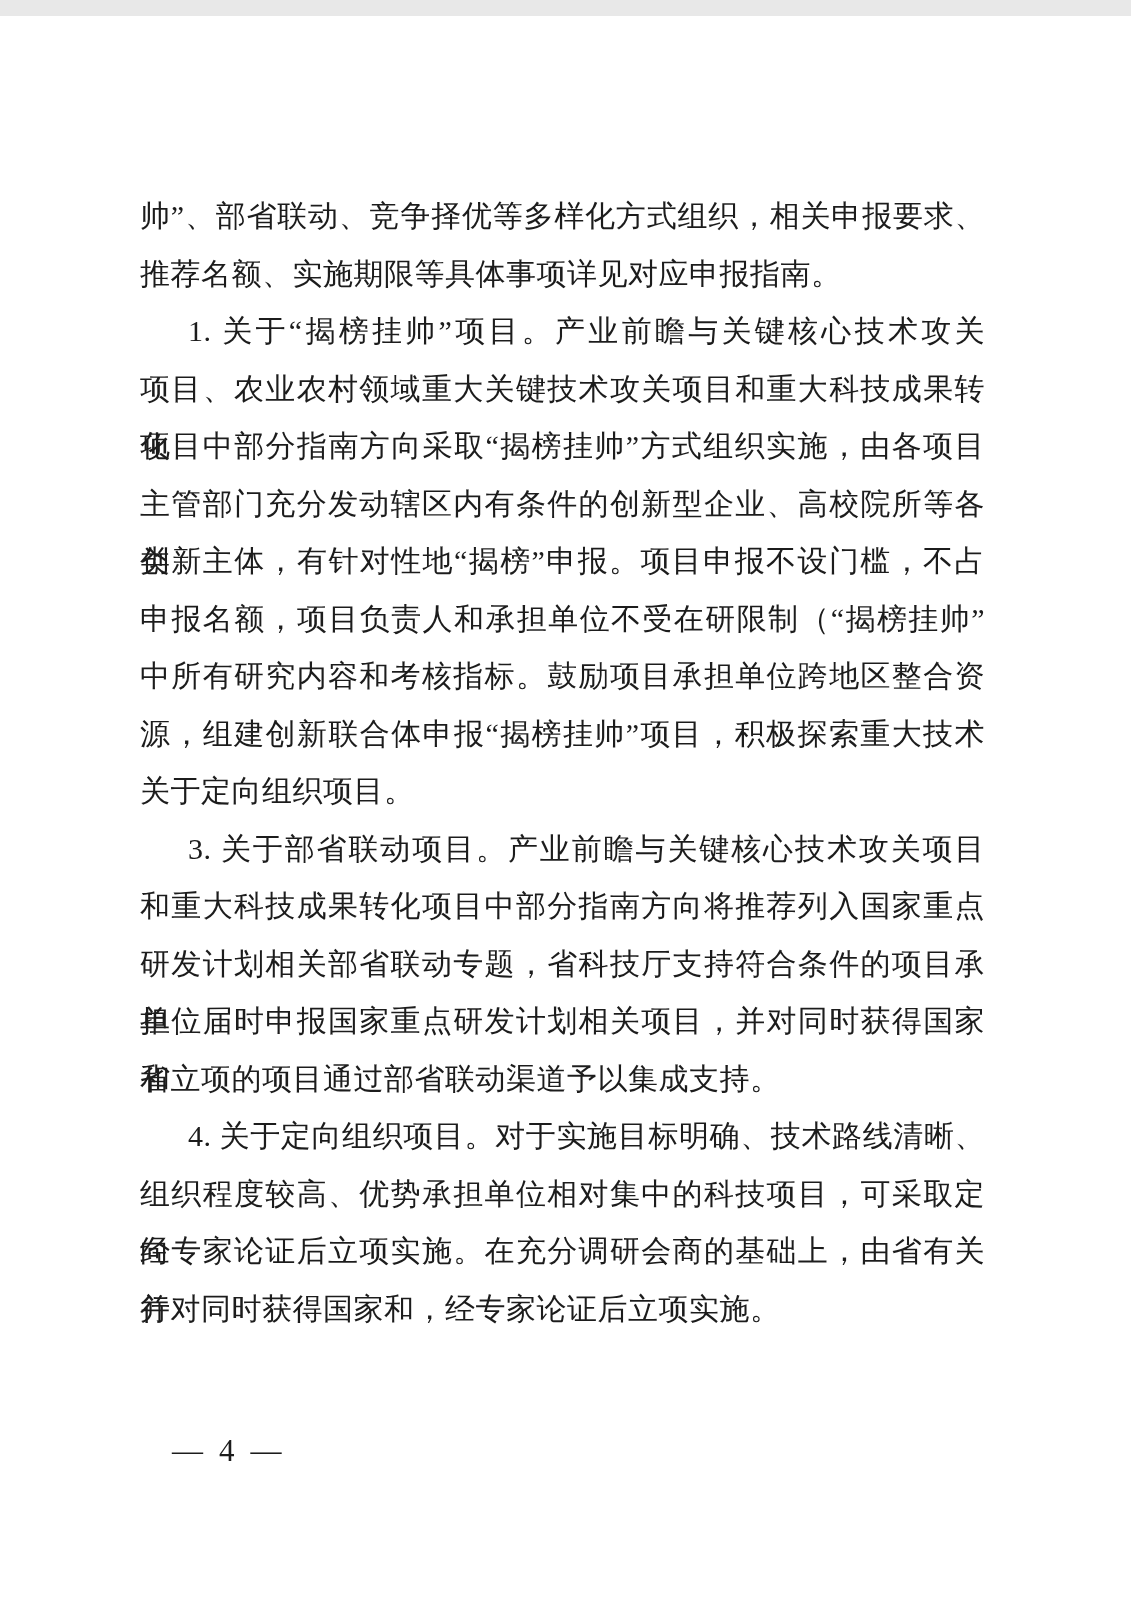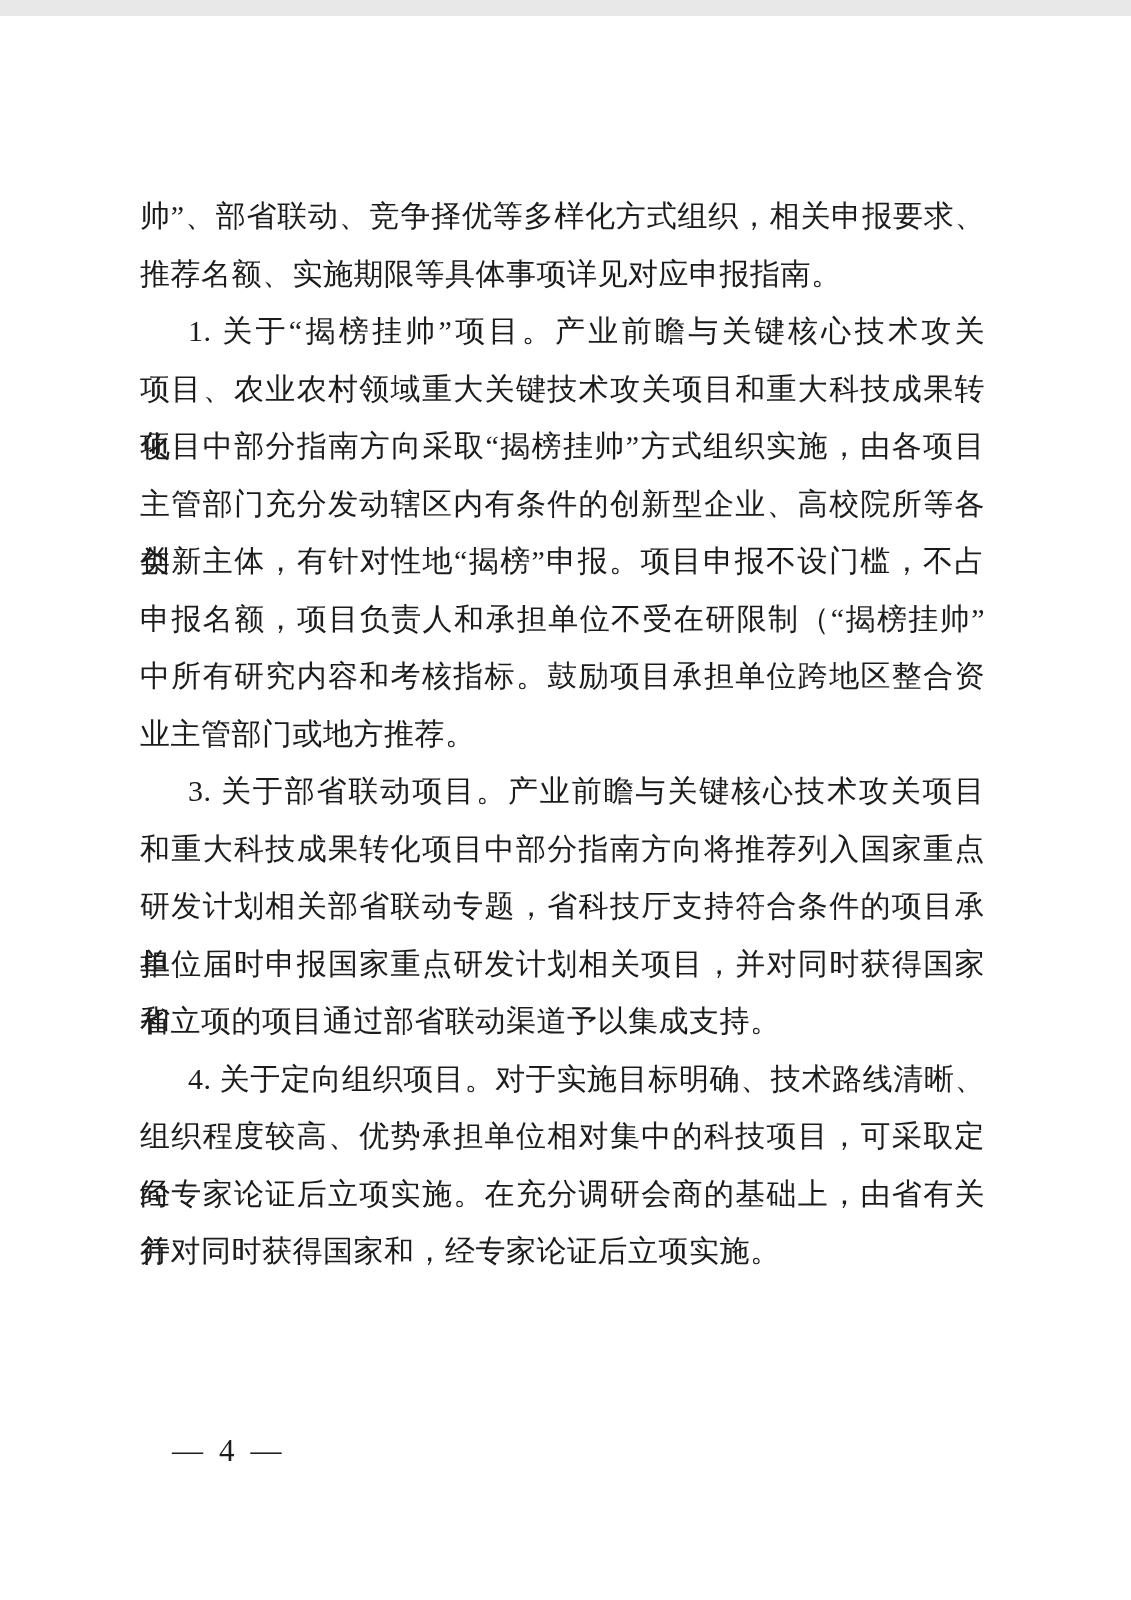--- a/index.html
+++ b/index.html
@@ -74,21 +74,22 @@
         <div class="line last">推荐名额、实施期限等具体事项详见对应申报指南。</div>
       </div>
       <div class="paragraph">
         <div class="line indent">1. 关于“揭榜挂帅”项目。产业前瞻与关键核心技术攻关</div>
         <div class="line">项目、农业农村领域重大关键技术攻关项目和重大科技成果转化</div>
         <div class="line">项目中部分指南方向采取“揭榜挂帅”方式组织实施，由各项目</div>
         <div class="line">主管部门充分发动辖区内有条件的创新型企业、高校院所等各类</div>
         <div class="line">创新主体，有针对性地“揭榜”申报。项目申报不设门槛，不占</div>
         <div class="line">申报名额，项目负责人和承担单位不受在研限制（“揭榜挂帅”</div>
         <div class="line">中所有研究内容和考核指标。鼓励项目承担单位跨地区整合资</div>
-        <div class="line last">业主管部门或地方推荐。</div>
+        <div class="line">源，组建创新联合体申报“揭榜挂帅”项目，积极探索重大技术</div>
+        <div class="line last">关于定向组织项目。</div>
       </div>
       <div class="paragraph">
         <div class="line indent">3. 关于部省联动项目。产业前瞻与关键核心技术攻关项目</div>
         <div class="line">和重大科技成果转化项目中部分指南方向将推荐列入国家重点</div>
         <div class="line">研发计划相关部省联动专题，省科技厅支持符合条件的项目承担</div>
         <div class="line">单位届时申报国家重点研发计划相关项目，并对同时获得国家和</div>
         <div class="line last">省立项的项目通过部省联动渠道予以集成支持。</div>
       </div>
       <div class="paragraph">
         <div class="line indent">4. 关于定向组织项目。对于实施目标明确、技术路线清晰、</div>

